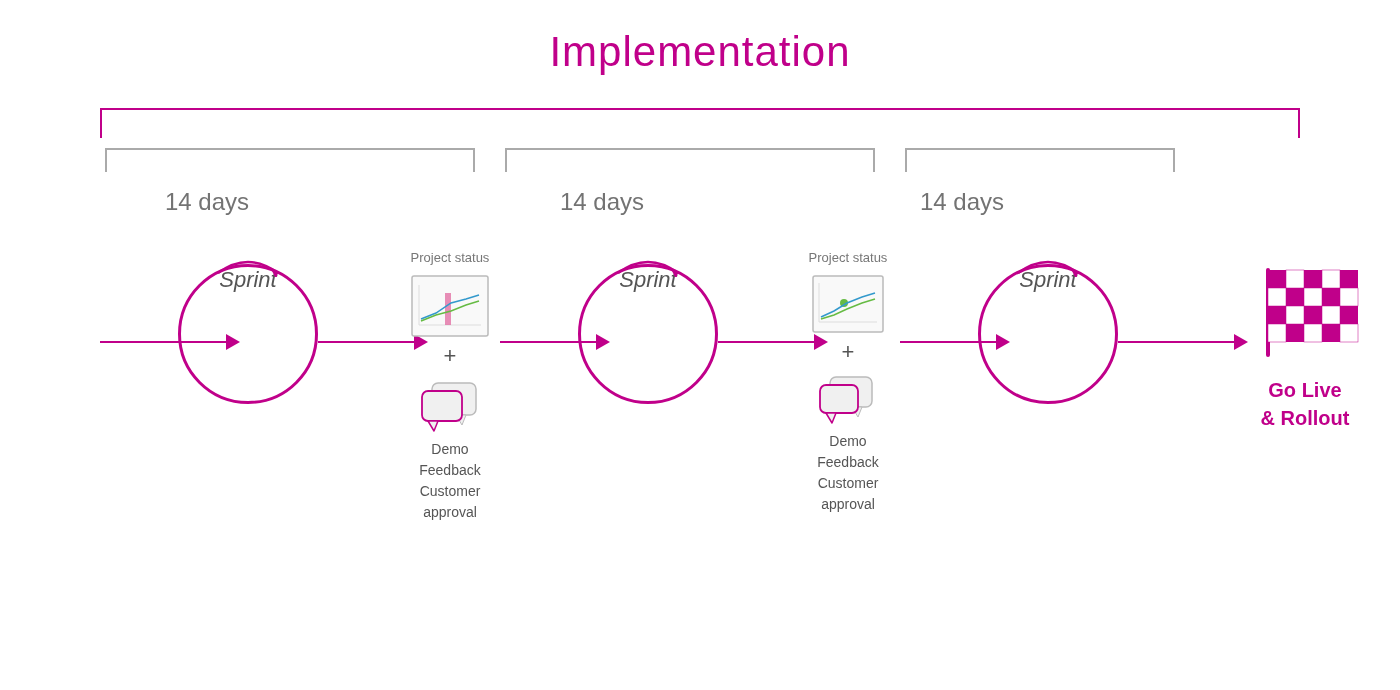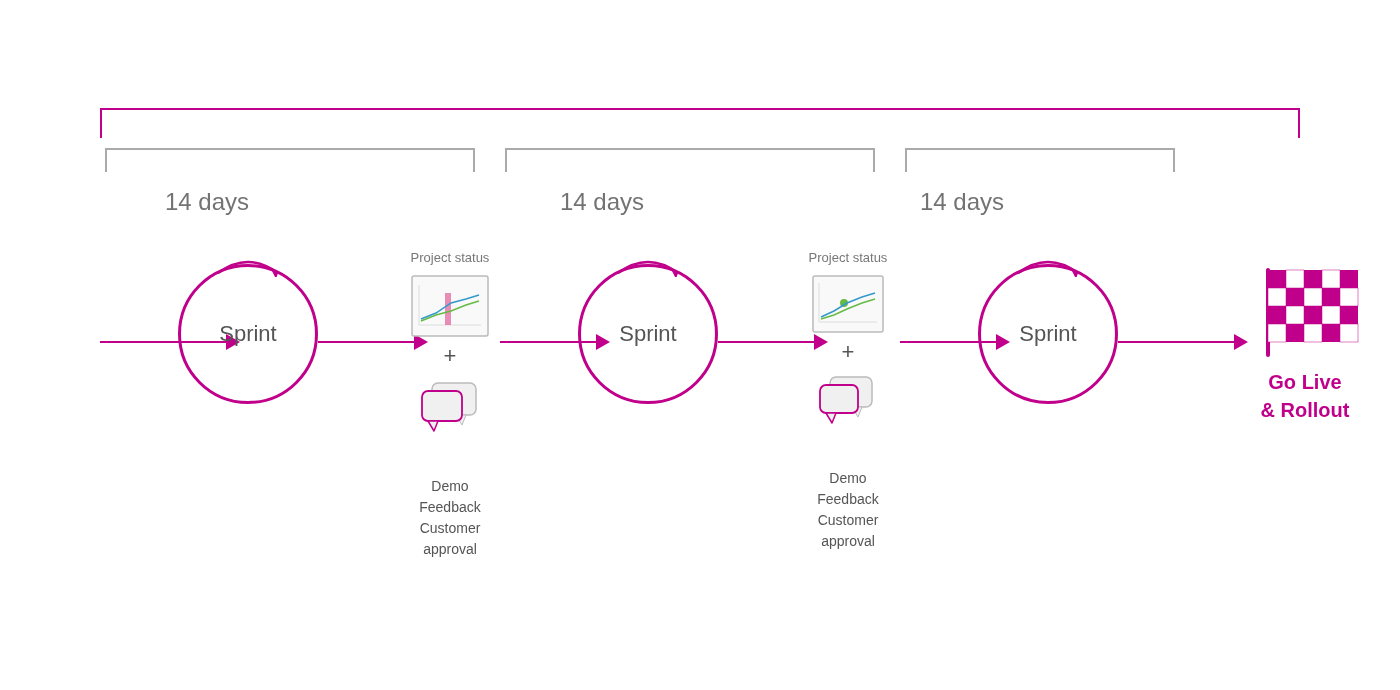--- a/index.html
+++ b/index.html
@@ -109,22 +109,23 @@
     }
 
     
     .sprint-circle {
       position: absolute;
       width: 140px;
       height: 140px;
       border: 3px solid #c0008a;
       border-radius: 50%;
       display: flex;
-      align-items: center;
+      align-items: flex-start;
       justify-content: center;
+      font-style: italic;
     }
 
     .sprint-label {
       font-size: 22px;
       color: #555;
       font-weight: 300;
     }
 
     
     .h-arrow {
@@ -153,21 +154,20 @@
       flex-direction: column;
       align-items: center;
       gap: 6px;
     }
 
     .feedback-label {
       font-size: 14px;
       color: #555;
       text-align: center;
       line-height: 1.5;
-      margin-top: 37px;
     }
 
     .plus-sign {
       font-size: 22px;
       color: #555;
       font-weight: 300;
     }
 
     
     .project-status-label {
@@ -176,36 +176,37 @@
       text-align: left;
       margin-bottom: 4px;
     }
 
     
     .flag-container {
       position: absolute;
       display: flex;
       flex-direction: column;
       align-items: center;
-      gap: 8px;
+      gap: 16px;
     }
 
     .flag-label {
       font-size: 20px;
       color: #c0008a;
       font-weight: bold;
       text-align: center;
       line-height: 1.4;
     }
   </style>
 </head>
 <body>
 
 <div class="page">
 
+  <div class="main-title">Implementation</div>
 
   <div class="top-bracket">
     <div class="top-bracket-line"></div>
     <div class="top-bracket-left"></div>
     <div class="top-bracket-right"></div>
   </div>
 
   <div class="sub-bracket" style="left: 105px; width: 370px;">
     <div class="sub-bracket-line"></div>
     <div class="sub-bracket-left"></div>

